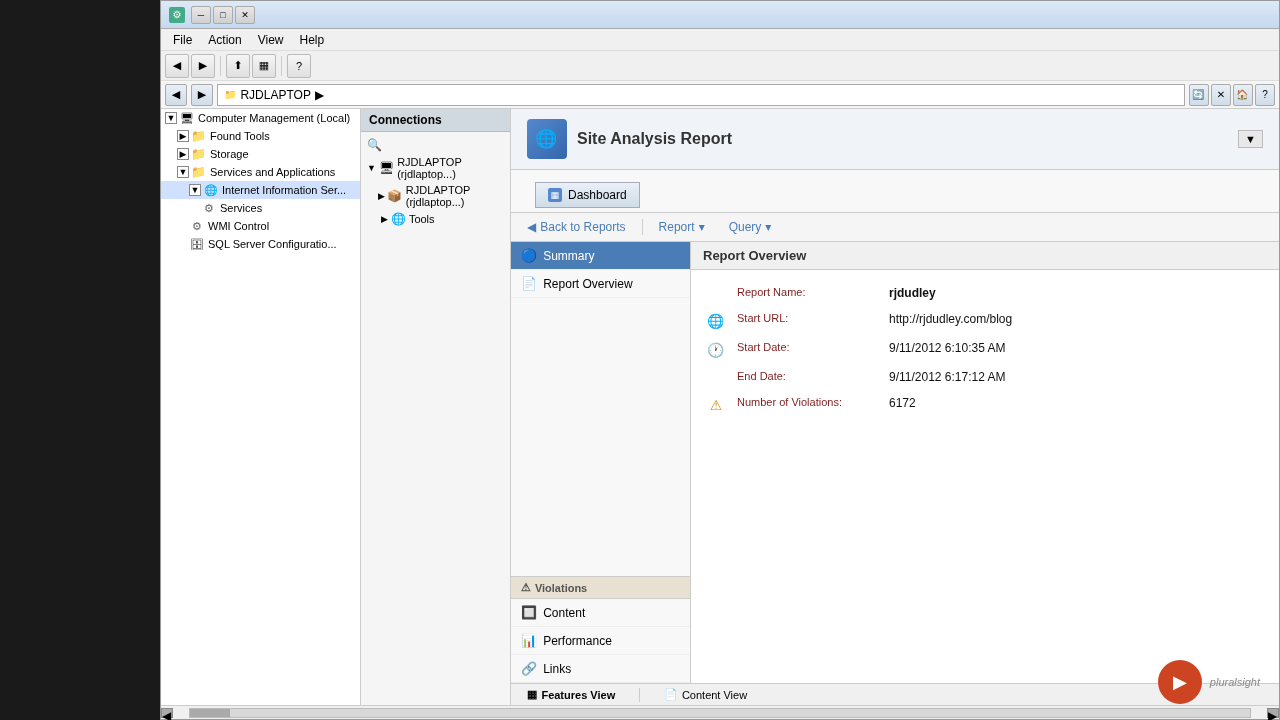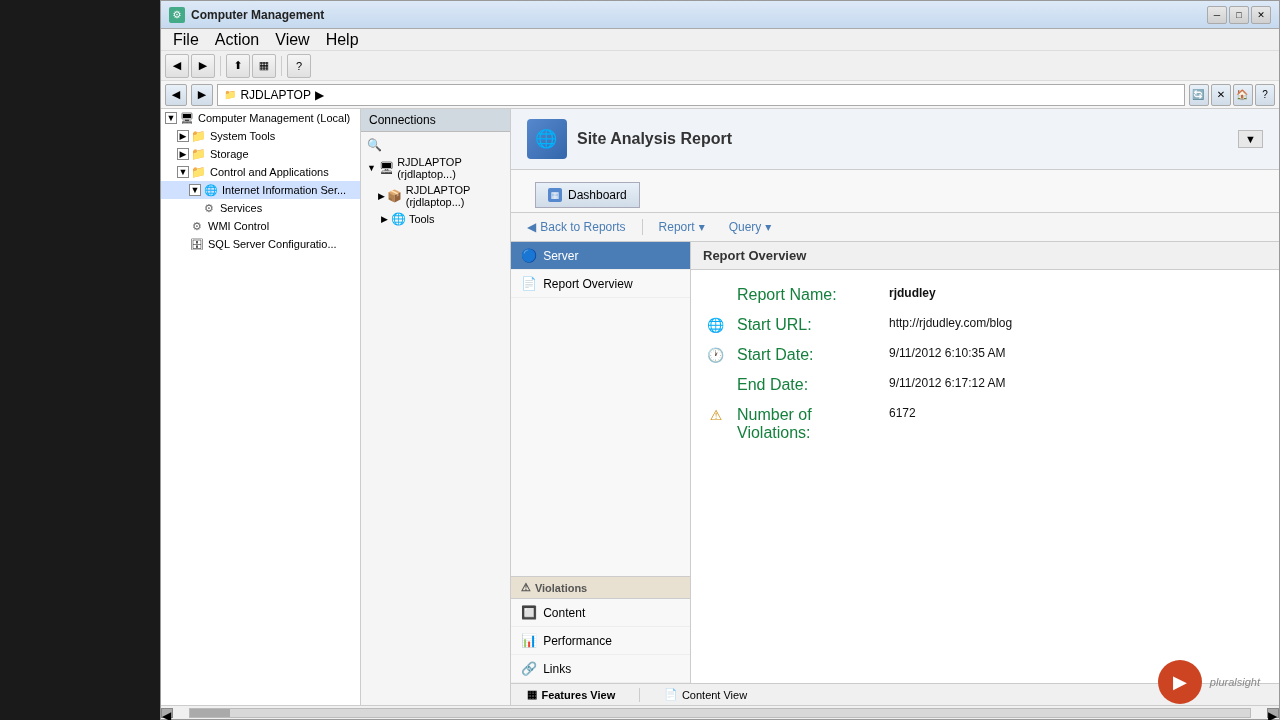--- a/index.html
+++ b/index.html
@@ -66,21 +66,21 @@
       background: #f0f0f0;
       height: 22px;
       display: flex;
       align-items: center;
       padding: 0 4px;
       border-bottom: 1px solid #ddd;
     }
     .menu-item {
       padding: 2px 8px;
       cursor: pointer;
-      font-size: 16px;
+      font-size: 12px;
     }
 
     
     .toolbar {
       background: #f0f0f0;
       height: 30px;
       display: flex;
       align-items: center;
       padding: 0 4px;
       border-bottom: 1px solid #ddd;
@@ -187,21 +187,21 @@
     .connections-panel {
       width: 150px;
       background: #f5f5f5;
       border-right: 1px solid #ccc;
       flex-shrink: 0;
     }
     .connections-header {
       background: #d0d8e0;
       padding: 4px 8px;
       font-size: 12px;
-      font-weight: normal;
+      font-weight: bold;
       border-bottom: 1px solid #bbb;
     }
 
     
     .middle-right {
       display: flex;
       flex: 1;
       overflow: hidden;
     }
 
@@ -358,22 +358,22 @@
       display: flex;
       align-items: center;
       justify-content: center;
       color: #5588cc;
       font-size: 14px;
       margin-top: 1px;
     }
     .detail-label {
       width: 140px;
       flex-shrink: 0;
-      color: #15803d;
-      font-size: 16px;
+      color: #7f1d1d;
+      font-size: 11px;
     }
     .detail-value {
       color: #111;
       font-size: 12px;
       font-weight: bold;
     }
     .detail-value.normal { font-weight: normal; }
     .warning-icon { color: #cc8800; }
 
     
@@ -464,21 +464,20 @@
   </style>
 </head>
 <body>
 
 <div class="left-black"></div>
 
 <div class="window">
 
   <div class="title-bar">
     <div class="title-bar-icon">⚙</div>
-    <div class="title-bar-text">Computer Management</div>
     <div class="title-bar-buttons">
       <div class="title-btn">─</div>
       <div class="title-btn">□</div>
       <div class="title-btn">✕</div>
     </div>
   </div>
 
   <div class="menu-bar">
     <div class="menu-item">File</div>
     <div class="menu-item">Action</div>
@@ -518,33 +517,33 @@
       <div class="tree-item">
         <span style="display:inline-block;width:0px;"></span>
         <span class="tree-expand">▼</span>
         <span class="tree-icon">🖥</span>
         <span>Computer Management (Local)</span>
       </div>
       <div class="tree-item">
         <span style="display:inline-block;width:12px;"></span>
         <span class="tree-expand">▶</span>
         <span class="tree-icon folder-icon">📁</span>
-        <span>System Tools</span>
+        <span>Found Tools</span>
       </div>
       <div class="tree-item">
         <span style="display:inline-block;width:12px;"></span>
         <span class="tree-expand">▶</span>
         <span class="tree-icon folder-icon">📁</span>
         <span>Storage</span>
       </div>
       <div class="tree-item">
         <span style="display:inline-block;width:12px;"></span>
         <span class="tree-expand">▼</span>
         <span class="tree-icon folder-icon">📁</span>
-        <span>Control and Applications</span>
+        <span>Services and Applications</span>
       </div>
       <div class="tree-item selected">
         <span style="display:inline-block;width:24px;"></span>
         <span class="tree-expand">▼</span>
         <span class="tree-icon">🌐</span>
         <span>Internet Information Ser...</span>
       </div>
       <div class="tree-item">
         <span style="display:inline-block;width:36px;"></span>
         <span class="tree-icon gear-icon">⚙</span>
@@ -622,21 +621,21 @@
             <span>Query</span>
             <span>▾</span>
           </button>
         </div>
 
         <div class="iis-content">
 
           <div class="list-panel">
             <div class="list-item selected">
               <span class="list-icon">🔵</span>
-              <span>Server</span>
+              <span>Summary</span>
             </div>
             <div class="list-item">
               <span class="list-icon">📄</span>
               <span>Report Overview</span>
             </div>
 
             <div style="flex:1;"></div>
 
             <div class="list-section-header">
               <span>⚠</span>

